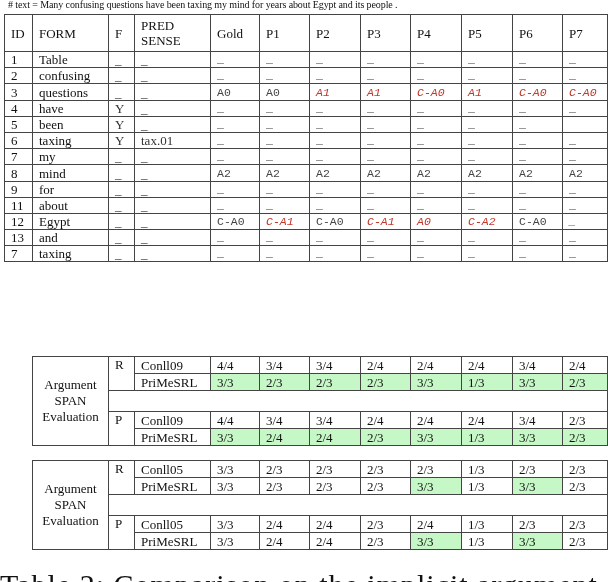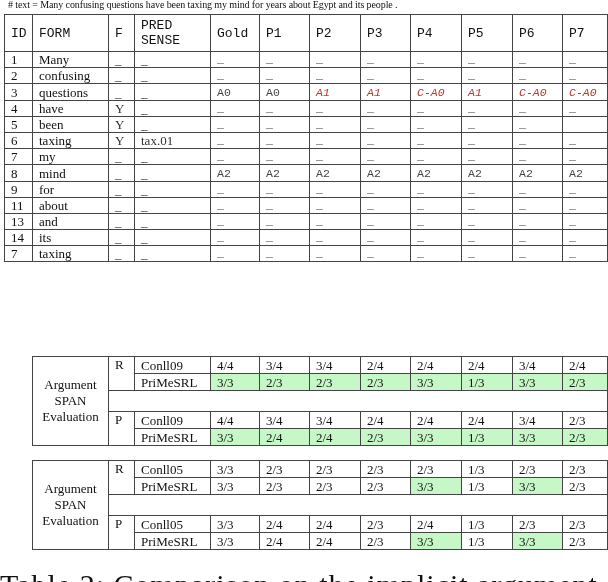--- a/index.html
+++ b/index.html
@@ -3,21 +3,21 @@
 <meta charset="utf-8">
 <style>
   html, body { margin:0; padding:0; background:#fff; }
   body { width:608px; height:582px; position:relative; overflow:hidden;
          font-family:"Liberation Serif", "DejaVu Serif", serif; color:#111; }
   .topline { position:absolute; left:8px; top:-1px; font-size:10px; white-space:nowrap; letter-spacing:-0.1px; }
   table { border-collapse:collapse; position:absolute; table-layout:fixed; }
   td, th { border:1px solid #444; padding:0 0 0 6px; font-weight:normal; text-align:left;
            font-size:13px; overflow:hidden; white-space:nowrap; }
   #main { left:4px; top:14px; width:603px; }
-  #main th { height:36px; line-height:15px; vertical-align:middle;font-family:Liberation Mono, monospace; }
+  #main th { height:36px; line-height:15px; vertical-align:middle; }
   #main td { height:15.2px; line-height:14px; vertical-align:bottom; }
   .mono { font-family:"Liberation Mono", "DejaVu Sans Mono", monospace; font-size:11.5px; color:#444; }
   .err { color:#c0392b; font-style:italic; }
   .blank { color:#333; }
   .eval { left:32px; width:575px; }
   .eval td { height:16px; line-height:15px; vertical-align:middle; }
   .eval td.group { text-align:center; padding:0; white-space:normal; line-height:16px; }
   .eval td.rp { text-align:left; padding-left:6px; vertical-align:top; }
   .eval td.gap { border-left:1px solid #444; border-right:1px solid #444; height:20px; }
   .green { background:#c6f7c6; }
@@ -57,21 +57,21 @@
       <th>P3</th>
       <th>P4</th>
       <th>P5</th>
       <th>P6</th>
       <th>P7</th>
     </tr>
   </thead>
   <tbody id="main-body">
       <tr>
         <td>1</td>
-        <td>Many</td>
+        <td>Table</td>
         <td class="blank">_</td>
         <td class="blank">_</td>
         <td class="mono">_</td>
         <td class="mono">_</td>
         <td class="mono">_</td>
         <td class="mono">_</td>
         <td class="mono">_</td>
         <td class="mono">_</td>
         <td class="mono">_</td>
         <td class="mono">_</td>
@@ -196,36 +196,36 @@
         <td class="mono">_</td>
         <td class="mono">_</td>
         <td class="mono">_</td>
         <td class="mono">_</td>
         <td class="mono">_</td>
         <td class="mono">_</td>
         <td class="mono">_</td>
         <td class="mono">_</td>
       </tr>
       <tr>
+        <td>12</td>
+        <td>Egypt</td>
+        <td class="blank">_</td>
+        <td class="blank">_</td>
+        <td class="mono">C-A0</td>
+        <td class="mono err">C-A1</td>
+        <td class="mono">C-A0</td>
+        <td class="mono err">C-A1</td>
+        <td class="mono err">A0</td>
+        <td class="mono err">C-A2</td>
+        <td class="mono">C-A0</td>
+        <td class="mono err">_</td>
+      </tr>
+      <tr>
         <td>13</td>
         <td>and</td>
-        <td class="blank">_</td>
-        <td class="blank">_</td>
-        <td class="mono">_</td>
-        <td class="mono">_</td>
-        <td class="mono">_</td>
-        <td class="mono">_</td>
-        <td class="mono">_</td>
-        <td class="mono">_</td>
-        <td class="mono">_</td>
-        <td class="mono">_</td>
-      </tr>
-      <tr>
-        <td>14</td>
-        <td>its</td>
         <td class="blank">_</td>
         <td class="blank">_</td>
         <td class="mono">_</td>
         <td class="mono">_</td>
         <td class="mono">_</td>
         <td class="mono">_</td>
         <td class="mono">_</td>
         <td class="mono">_</td>
         <td class="mono">_</td>
         <td class="mono">_</td>

